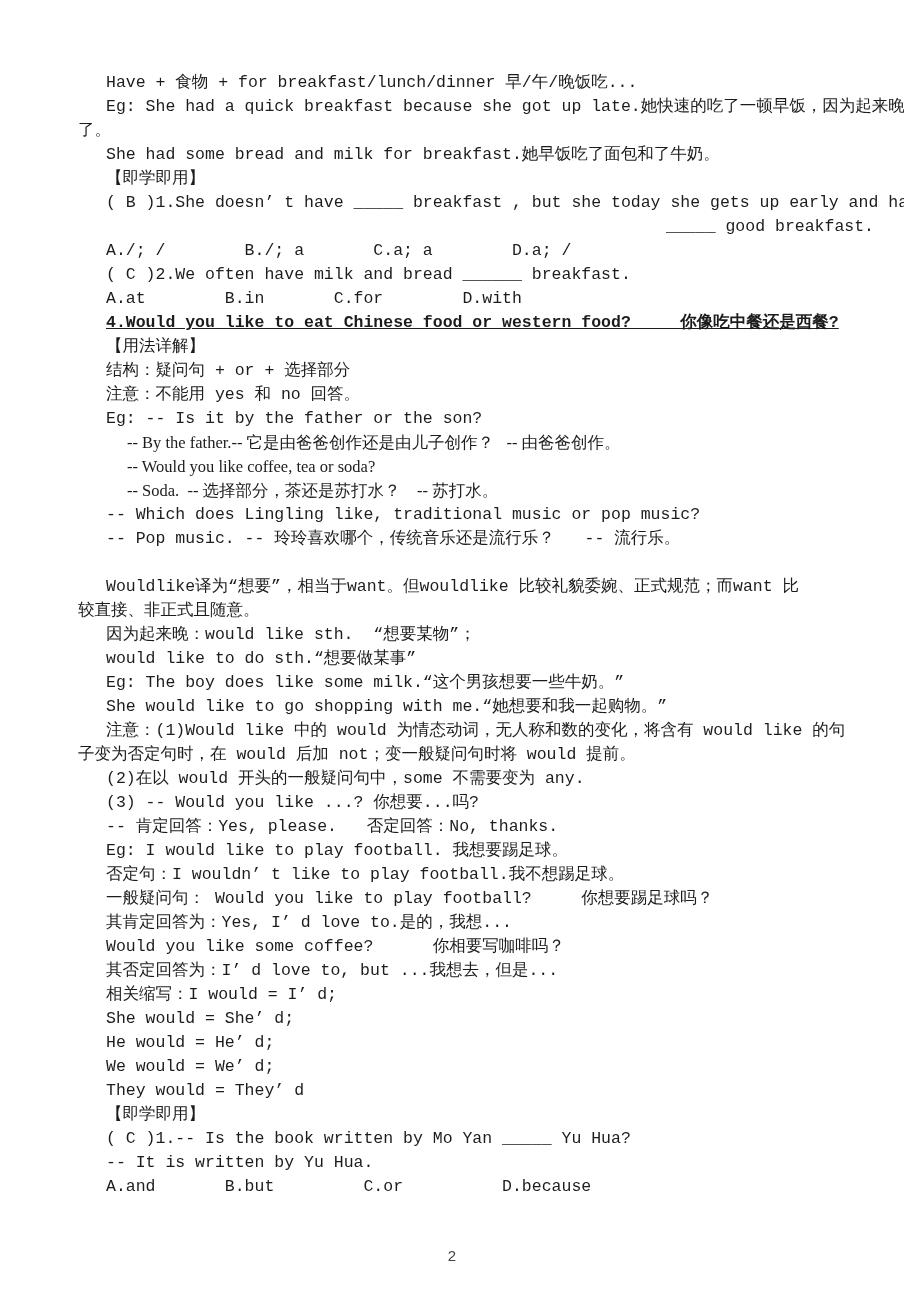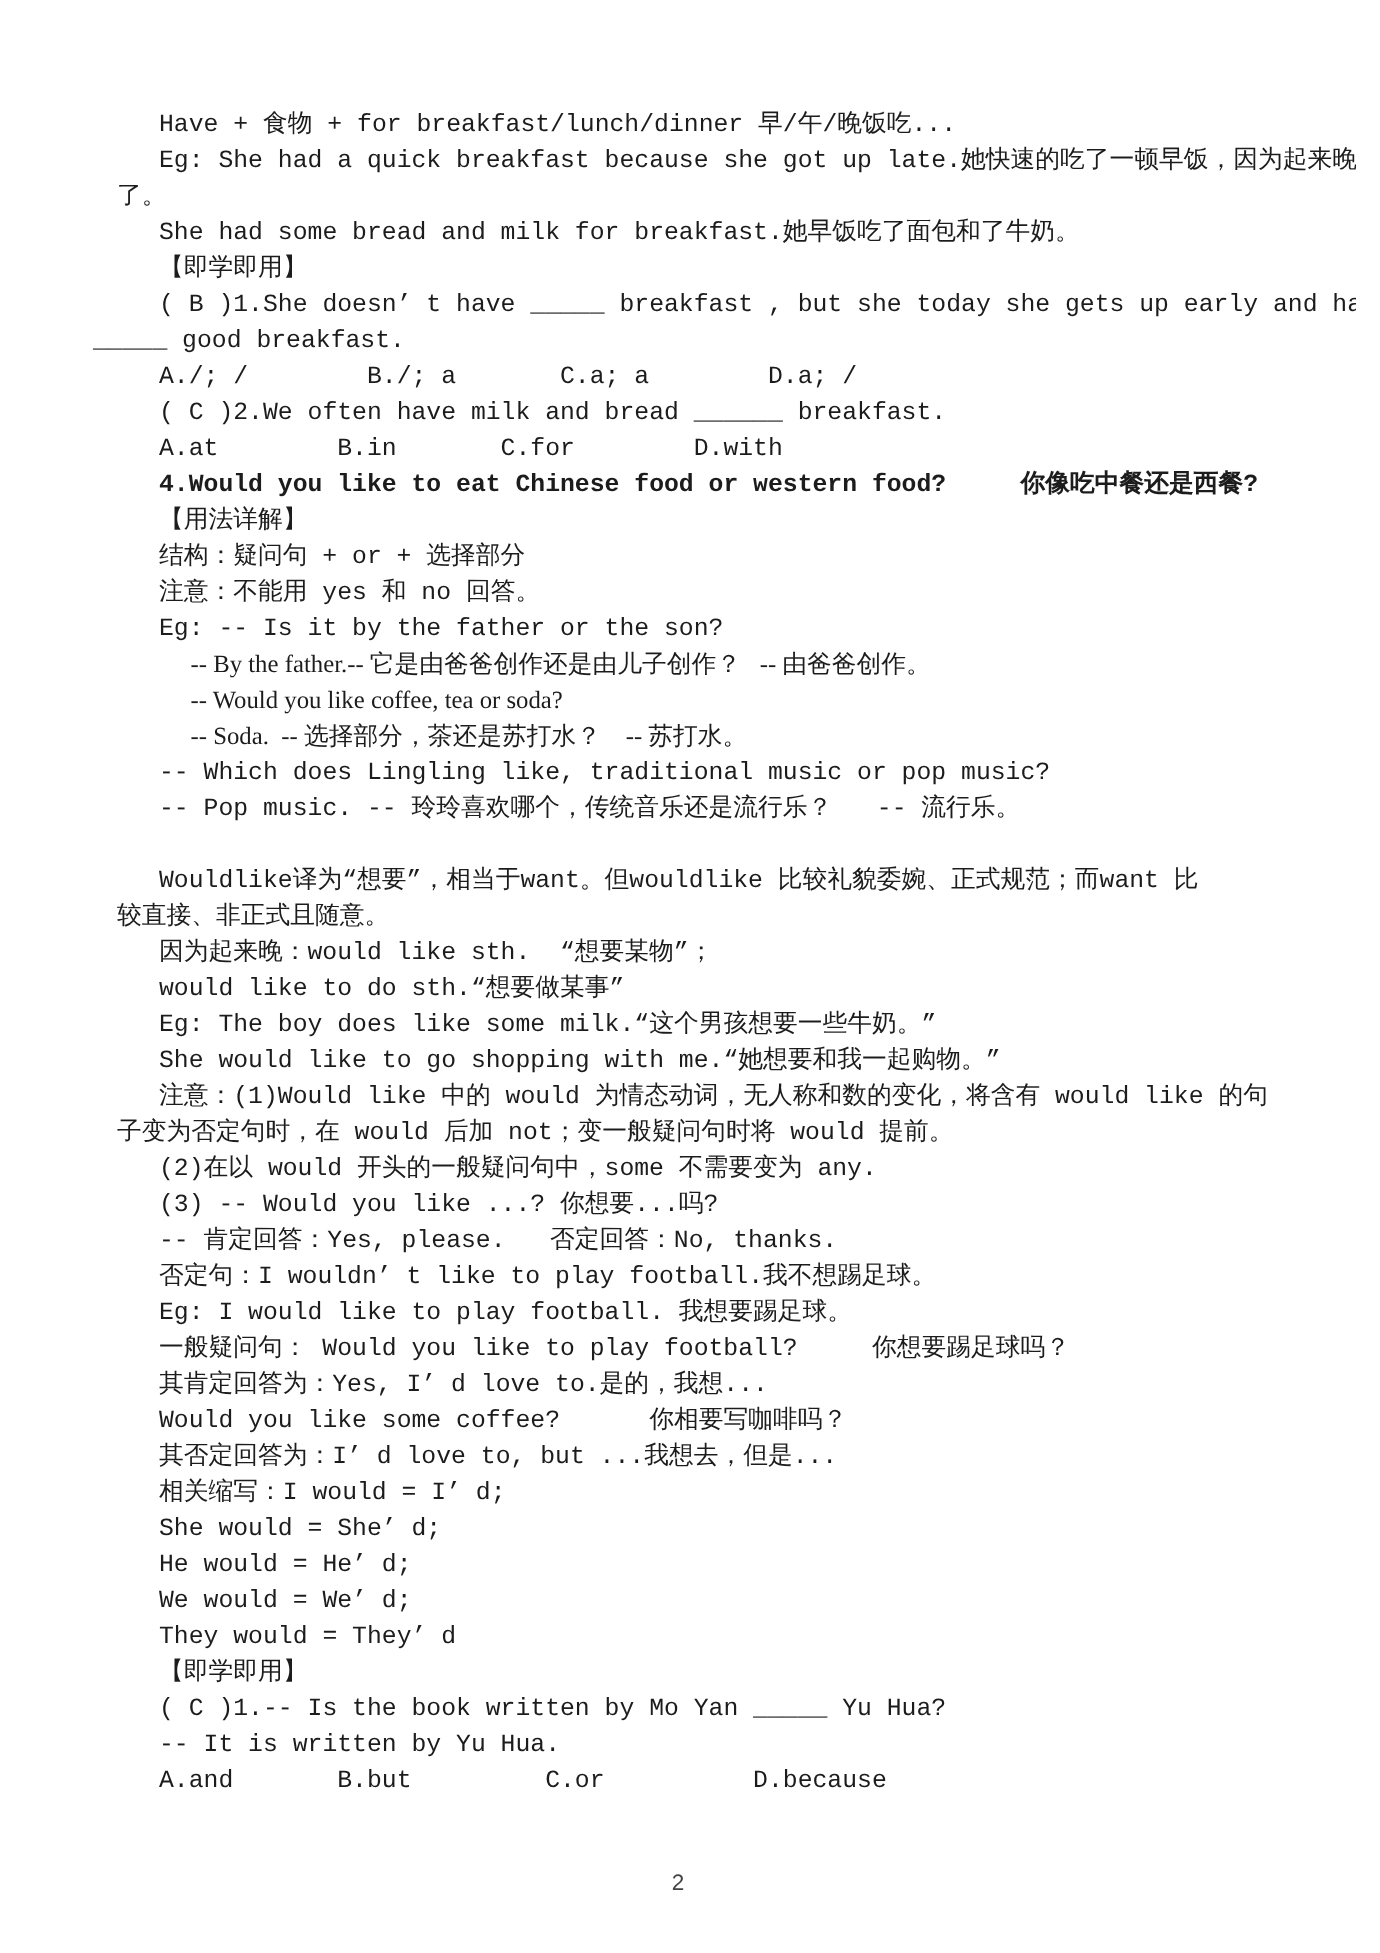--- a/index.html
+++ b/index.html
@@ -23,22 +23,22 @@
     top: 71px;
     left: 78px;
     right: 30px;
   }
   .line {
     white-space: pre;
     height: 24px;
   }
   .indent-1 { padding-left: 28px; }
   .indent-2 { padding-left: 49px; font-family: Liberation Serif, serif; }
-  .outdent  { margin-left: -16px; }
-  .bold     { font-weight: bold; }
+  .outdent  { margin-left: -16px; text-align: right; }
+  .bold     { font-weight: bold; text-decoration: underline; }
   .page-number {
     position: absolute;
     top: 1244px;
     left: 0;
     width: 100%;
     text-align: center;
     font-family: "Liberation Sans", "DejaVu Sans", sans-serif;
     font-size: 15px;
     color: #444444;
   }
@@ -73,22 +73,22 @@
       <div class="line indent-0">较直接、非正式且随意。</div>
       <div class="line indent-1">因为起来晚：would like sth.  “想要某物”；</div>
       <div class="line indent-1">would like to do sth.“想要做某事”</div>
       <div class="line indent-1">Eg: The boy does like some milk.“这个男孩想要一些牛奶。”</div>
       <div class="line indent-1">She would like to go shopping with me.“她想要和我一起购物。”</div>
       <div class="line indent-1">注意：(1)Would like 中的 would 为情态动词，无人称和数的变化，将含有 would like 的句</div>
       <div class="line indent-0">子变为否定句时，在 would 后加 not；变一般疑问句时将 would 提前。</div>
       <div class="line indent-1">(2)在以 would 开头的一般疑问句中，some 不需要变为 any.</div>
       <div class="line indent-1">(3) -- Would you like ...? 你想要...吗?</div>
       <div class="line indent-1">-- 肯定回答：Yes, please.   否定回答：No, thanks.</div>
+      <div class="line indent-1">Eg: I would like to play football. 我想要踢足球。</div>
       <div class="line indent-1">否定句：I wouldn’ t like to play football.我不想踢足球。</div>
-      <div class="line indent-1">Eg: I would like to play football. 我想要踢足球。</div>
       <div class="line indent-1">一般疑问句： Would you like to play football?     你想要踢足球吗？</div>
       <div class="line indent-1">其肯定回答为：Yes, I’ d love to.是的，我想...</div>
       <div class="line indent-1">Would you like some coffee?      你相要写咖啡吗？</div>
       <div class="line indent-1">其否定回答为：I’ d love to, but ...我想去，但是...</div>
       <div class="line indent-1">相关缩写：I would = I’ d;</div>
       <div class="line indent-1">She would = She’ d;</div>
       <div class="line indent-1">He would = He’ d;</div>
       <div class="line indent-1">We would = We’ d;</div>
       <div class="line indent-1">They would = They’ d</div>
       <div class="line indent-1">【即学即用】</div>

